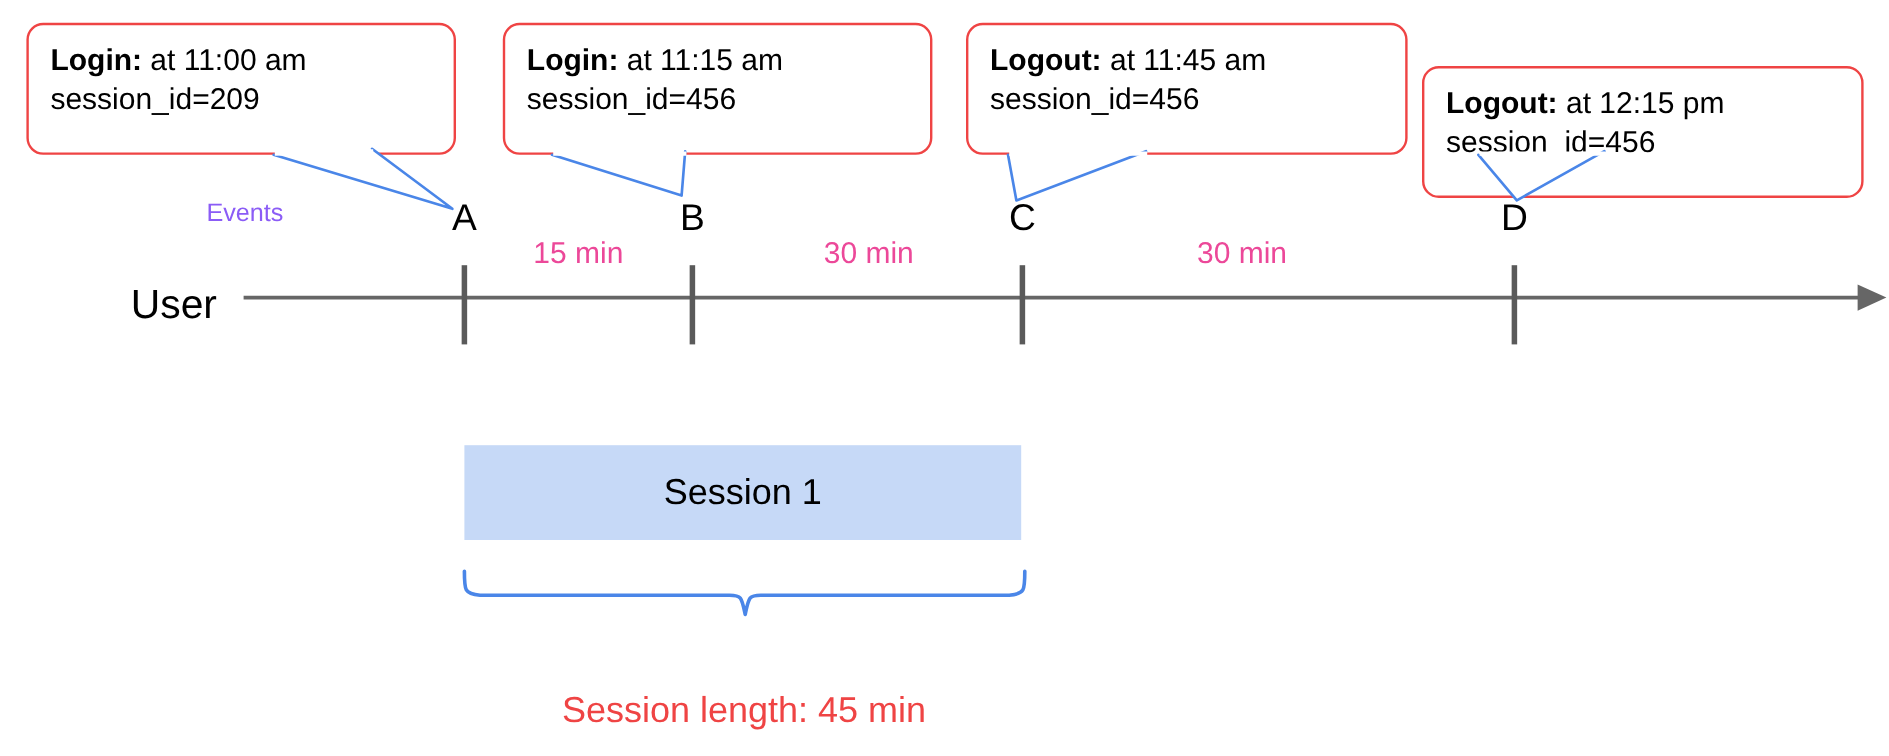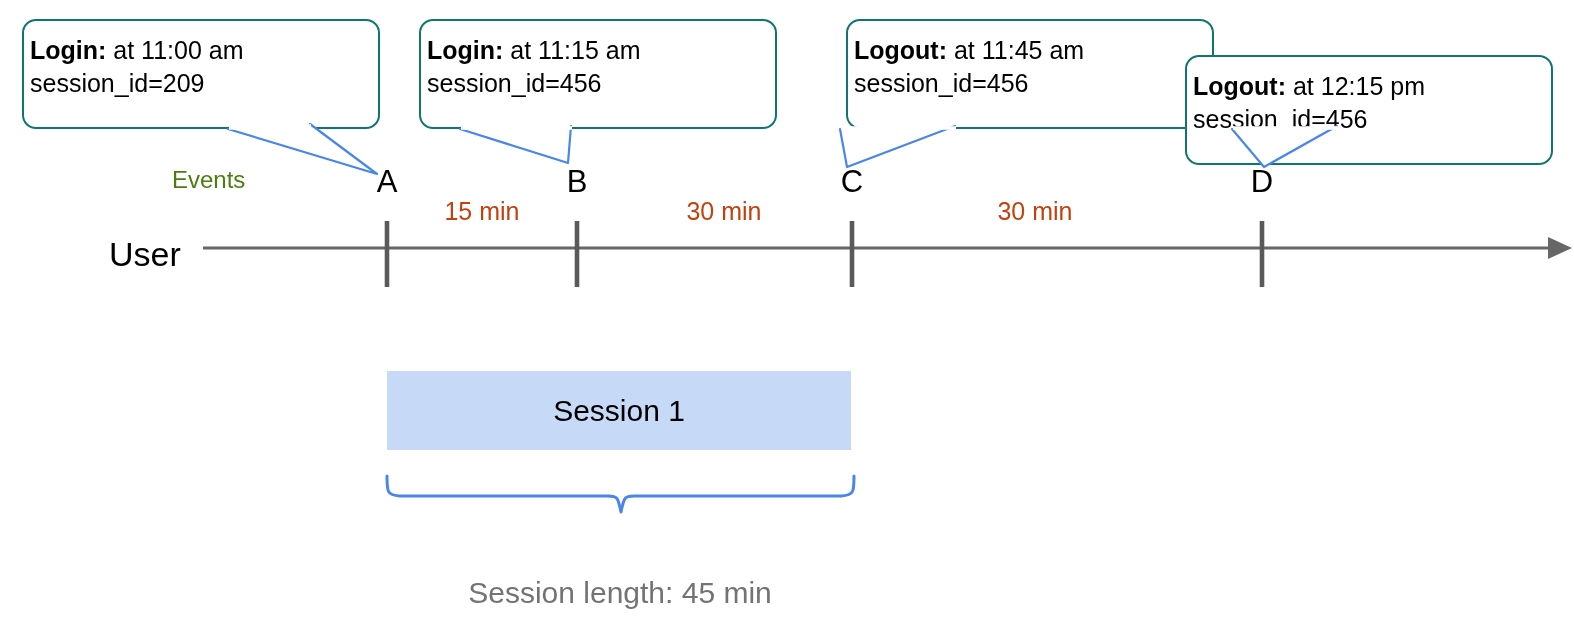--- a/index.html
+++ b/index.html
@@ -21,60 +21,60 @@
     left: 0;
     top: 0;
     width: 1574px;
     height: 630px;
     pointer-events: none;
   }
   
   .callout {
     position: absolute;
     box-sizing: border-box;
-    border: 2px solid #0f766e;
+    border: 2px solid #ef4444;
     border-radius: 14px;
     background: #ffffff;
-    padding: 13px 18px 12px 6px;
+    padding: 13px 18px 12px 18px;
     font-size: 25px;
     line-height: 1.32;
     color: #000000;
     white-space: nowrap;
   }
   .callout .ttl {
     font-weight: bold;
   }
   .callout .ln {
     display: block;
   }
   
   .axis-label {
     position: absolute;
-    font-size: 24px;
-    color: #4d7c0f;
+    font-size: 21px;
+    color: #8b5cf6;
     white-space: nowrap;
   }
   .lane-label {
     position: absolute;
     font-size: 34px;
     color: #000000;
     white-space: nowrap;
     margin-left: 17px;
   }
   .marker-label {
     position: absolute;
     font-size: 31px;
     color: #000000;
     text-align: center;
     white-space: nowrap;
   }
   .interval-label {
     position: absolute;
     font-size: 25px;
-    color: #c2410c;
+    color: #ec4899;
     text-align: center;
     white-space: nowrap;
   }
   
   #session-bar {
     position: absolute;
     left: 387px;
     top: 371px;
     width: 464px;
     height: 79px;
@@ -89,40 +89,40 @@
     white-space: nowrap;
     text-align: center;
   }
   #session-length-label {
     position: absolute;
     top: 576px;
     left: 0;
     width: 1240px;
     text-align: center;
     font-size: 30px;
-    color: #737373;
+    color: #ef4444;
     white-space: nowrap;
   }
 </style>
 </head>
 <body>
 
 <div id="canvas">
 
   <div class="callout" id="callout-a" style="left:22px; top:19px; width:358px; height:110px;">
     <span class="ln"><span class="ttl">Login:</span><span> at 11:00 am</span></span>
     <span class="ln">session_id=209</span>
   </div>
 
   <div class="callout" id="callout-b" style="left:419px; top:19px; width:358px; height:110px;">
     <span class="ln"><span class="ttl">Login:</span><span> at 11:15 am</span></span>
     <span class="ln">session_id=456</span>
   </div>
 
-  <div class="callout" id="callout-c" style="left:805px; top:19px; width:368px; height:110px;margin-left:41px;">
+  <div class="callout" id="callout-c" style="left:805px; top:19px; width:368px; height:110px;">
     <span class="ln"><span class="ttl">Logout:</span><span> at 11:45 am</span></span>
     <span class="ln">session_id=456</span>
   </div>
 
   <div class="callout" id="callout-d" style="left:1185px; top:19px; width:368px; height:110px;margin-top:36px;">
     <span class="ln"><span class="ttl">Logout:</span><span> at 12:15 pm</span></span>
     <span class="ln">session_id=456</span>
   </div>
 
   <svg class="layer" viewBox="0 0 1574 630" xmlns="http://www.w3.org/2000/svg">

